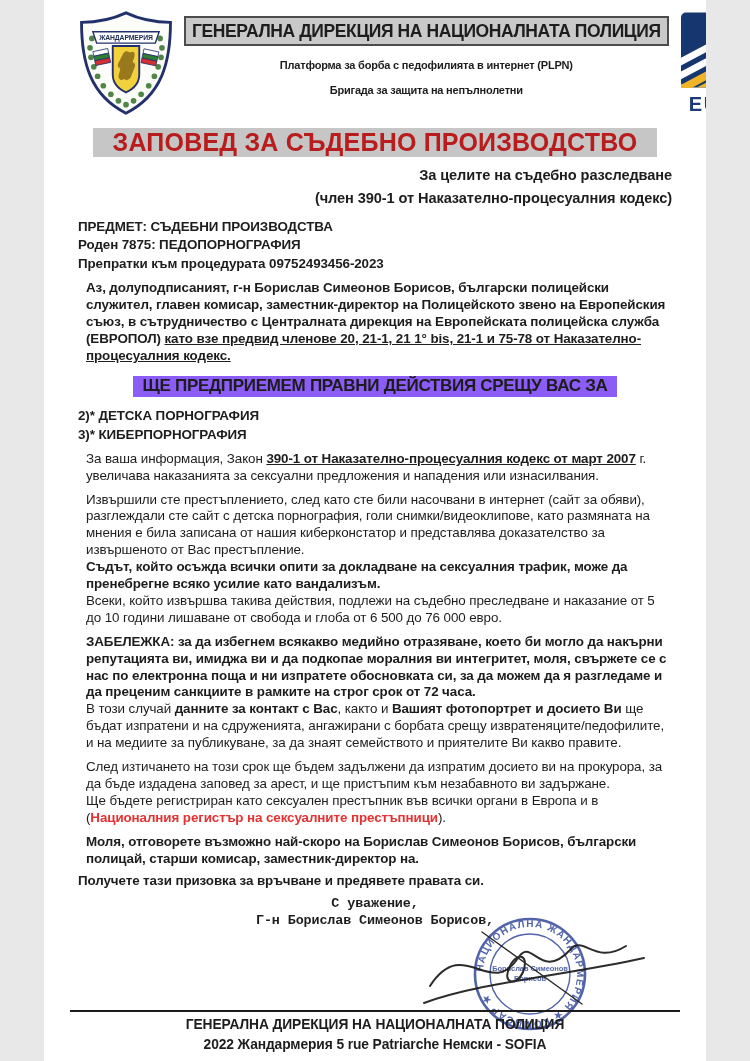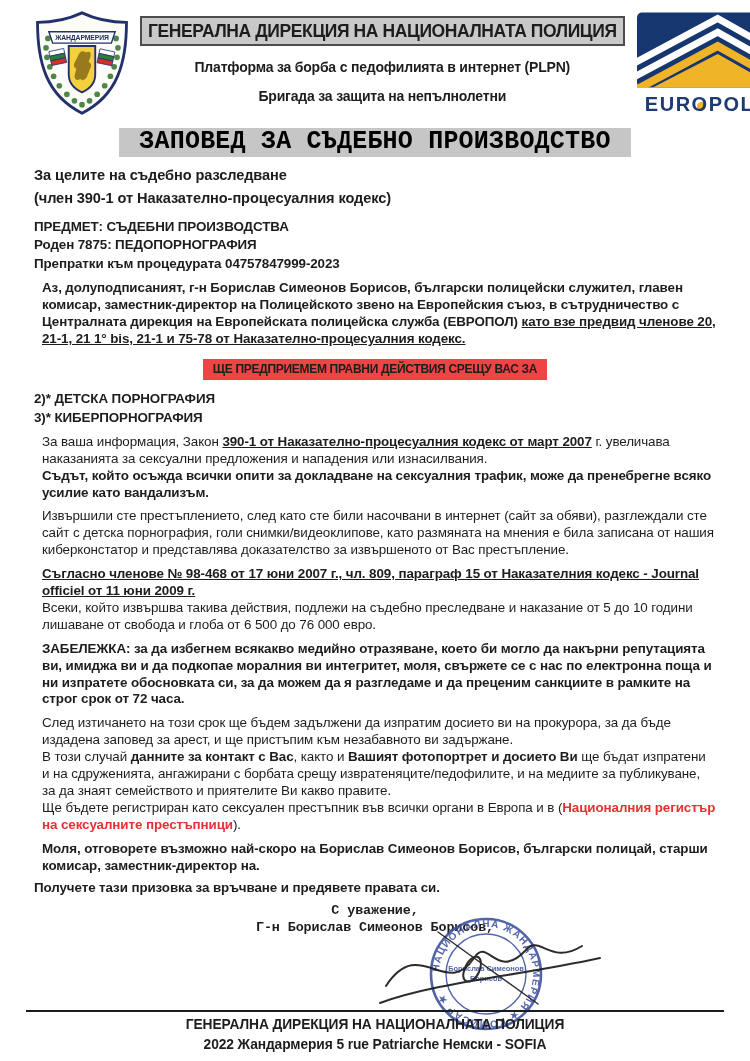--- a/index.html
+++ b/index.html
@@ -1,69 +1,69 @@
 <!DOCTYPE html>
 <html><head>
 <meta charset="utf-8">
 <style>
   html,body{margin:0;padding:0;background:#e8e8e8;}
   .page{
     position:relative;
-    width:750px;height:1061px;
+    width:662px;height:1061px;
     margin:0 auto;
     background:#ffffff;
     font-family:"Liberation Sans",sans-serif;
     color:#1d1d1d;
     box-sizing:border-box;
     padding:8px 34px 0 34px;
     overflow:hidden;
     letter-spacing:-0.1px;
   }
   
   .hdr{display:flex;align-items:flex-start;}
   .hdr-badge{flex:0 0 100px;padding-top:2px;}
   .hdr-center{flex:1;text-align:center;padding:8px 6px 0 6px;}
   .org-box{
     display:inline-block;background:#c9c9c9;border:2px solid #4c4c4c;
     font-weight:bold;font-size:17.5px;line-height:1.15;padding:3px 6px;
     letter-spacing:-0.4px;white-space:nowrap;
   }
-  .hdr-sub{font-weight:bold;font-size:14px;margin-top:13px;letter-spacing:-0.2px;}
+  .hdr-sub{font-weight:bold;font-size:11px;margin-top:13px;letter-spacing:-0.2px;}
   .hdr-europol{flex:0 0 138px;text-align:center;padding-top:4px;}
   .europol-word{
     font-weight:bold;font-size:20px;color:#1c3a75;letter-spacing:1.5px;
     margin-top:2px;line-height:1;
   }
   .europol-word .o-mark{
     position:relative;display:inline-block;
     background:radial-gradient(circle at 55% 62%, #f0b429 0 26%, transparent 30%);
   }
   
   .doc-title-wrap{text-align:center;margin-top:8px;}
   .doc-title{
     display:inline-block;background:#c6c6c6;
-    font-family:Liberation Mono, monospace;font-weight:bold;
-    font-size:25px;color:#000000;padding:0 20px;line-height:1.15;
+    font-family:Liberation Sans, sans-serif;font-weight:bold;
+    font-size:25px;color:#b91c1c;padding:0 20px;line-height:1.15;
     letter-spacing:0.2px;
   }
-  .title-sub{font-weight:bold;font-size:14.6px;text-align:left;margin-top:10px;}
-  .title-sub2{font-weight:bold;font-size:14.6px;text-align:left;margin-top:7px;}
+  .title-sub{font-weight:bold;font-size:14.6px;text-align:right;margin-top:10px;}
+  .title-sub2{font-weight:bold;font-size:14.6px;text-align:right;margin-top:7px;}
   
   .body-text{font-size:13.4px;line-height:16.9px;}
   .meta{margin-top:12px;font-weight:bold;line-height:18.5px;}
   .attention{margin-top:13px;font-weight:bold;}
   p.par{margin:7px 0 0 8px;}
   .mt{margin-top:11px;}
   .b{font-weight:bold;}
   .u{text-decoration:underline;}
   .red{color:#e53131;font-weight:bold;}
   .sec-head-wrap{text-align:center;margin:11px 0 9px 0;}
   .sec-head{
-    display:inline-block;background:#ef4444;font-weight:bold;
-    font-size:12px;padding:2px 10px;letter-spacing:-0.3px;
+    display:inline-block;background:#8b5cf6;font-weight:bold;
+    font-size:17px;padding:2px 10px;letter-spacing:-0.3px;
   }
   .charges{font-weight:bold;line-height:19px;margin-top:4px;}
   .center-b{font-weight:bold;}
   .closing{ text-align:center;font-weight:bold;margin-top:6px;line-height:17px; }
   .closing div{font-family:Liberation Mono, monospace;}
   
   .stamp-wrap{position:absolute;left:368px;top:908px;width:250px;height:132px;pointer-events:none;}
   
   .footer{
     position:absolute;left:26px;right:26px;top:1010px;
@@ -139,47 +139,46 @@
     <span class="doc-title">ЗАПОВЕД ЗА СЪДЕБНО ПРОИЗВОДСТВО</span>
   </div>
   <div class="title-sub">За целите на съдебно разследване</div>
   <div class="title-sub2">(член 390-1 от Наказателно-процесуалния кодекс)</div>
 
   <div class="body-text">
 
     <div class="meta">
       <div>ПРЕДМЕТ: СЪДЕБНИ ПРОИЗВОДСТВА</div>
       <div>Роден 7875: ПЕДОПОРНОГРАФИЯ</div>
-      <div>Препратки към процедурата  04757847999-2023</div>
+      <div>Препратки към процедурата  09752493456-2023</div>
     </div>
 
 
     <p class="par mt b"><span>Аз, долуподписаният, г-н Борислав Симеонов Борисов, български полицейски служител, главен комисар, заместник-директор на Полицейското звено на Европейския съюз, в сътрудничество с Централната дирекция на Европейската полицейска служба (ЕВРОПОЛ) </span><span class="u">като взе предвид членове 20, 21-1, 21 1° bis, 21-1 и 75-78 от Наказателно-процесуалния кодекс.</span></p>
 
 
     <div class="sec-head-wrap">
       <span class="sec-head">ЩЕ ПРЕДПРИЕМЕМ ПРАВНИ ДЕЙСТВИЯ СРЕЩУ ВАС ЗА</span>
     </div>
 
     <div class="charges">
       <div>2)* ДЕТСКА ПОРНОГРАФИЯ</div>
       <div>3)* КИБЕРПОРНОГРАФИЯ</div>
     </div>
 
     <p class="par mt"><span>За ваша информация, Закон </span><span class="b u">390-1 от Наказателно-процесуалния кодекс от март 2007</span><span> г. увеличава наказанията за сексуални предложения и нападения или изнасилвания.</span></p>
+    <p class="par">Извършили сте престъплението, след като сте били насочвани в интернет (сайт за обяви), разглеждали сте сайт с детска порнография, голи снимки/видеоклипове, като размяната на мнения е била записана от нашия киберконстатор и представлява доказателство за извършеното от Вас престъпление.</p>
     <p class="par b" style="margin-top:0;">Съдът, който осъжда всички опити за докладване на сексуалния трафик, може да пренебрегне всяко усилие като вандализъм.</p>
-    <p class="par">Извършили сте престъплението, след като сте били насочвани в интернет (сайт за обяви), разглеждали сте сайт с детска порнография, голи снимки/видеоклипове, като размяната на мнения е била записана от нашия киберконстатор и представлява доказателство за извършеното от Вас престъпление.</p>
-
-    <p class="par mt b u">Съгласно членове № 98-468 от 17 юни 2007 г., чл. 809, параграф 15 от Наказателния кодекс - Journal officiel от 11 юни 2009 г.</p>
+
     <p class="par" style="margin-top:0;">Всеки, който извършва такива действия, подлежи на съдебно преследване и наказание от 5 до 10 години лишаване от свобода и глоба от 6 500 до 76 000 евро.</p>
 
     <p class="par mt b">ЗАБЕЛЕЖКА: за да избегнем всякакво медийно отразяване, което би могло да накърни репутацията ви, имиджа ви и да подкопае моралния ви интегритет, моля, свържете се с нас по електронна поща и ни изпратете обосновката си, за да можем да я разгледаме и да преценим санкциите в рамките на строг срок от 72 часа.</p>
 
+    <p class="par" style="margin-top:0;"><span>В този случай </span><span class="b">данните за контакт с Вас</span><span>, както и </span><span class="b">Вашият фотопортрет и досието Ви</span><span> ще бъдат изпратени и на сдруженията, ангажирани с борбата срещу извратеняците/педофилите, и на медиите за публикуване, за да знаят семейството и приятелите Ви какво правите.</span></p>
     <p class="par mt">След изтичането на този срок ще бъдем задължени да изпратим досието ви на прокурора, за да бъде издадена заповед за арест, и ще пристъпим към незабавното ви задържане.</p>
-    <p class="par" style="margin-top:0;"><span>В този случай </span><span class="b">данните за контакт с Вас</span><span>, както и </span><span class="b">Вашият фотопортрет и досието Ви</span><span> ще бъдат изпратени и на сдруженията, ангажирани с борбата срещу извратеняците/педофилите, и на медиите за публикуване, за да знаят семейството и приятелите Ви какво правите.</span></p>
     <p class="par" style="margin-top:0;"><span>Ще бъдете регистриран като сексуален престъпник във всички органи в Европа и в (</span><span class="red">Националния регистър на сексуалните престъпници</span><span>).</span></p>
 
     <p class="par mt b">Моля, отговорете възможно най-скоро на Борислав Симеонов Борисов, български полицай, старши комисар, заместник-директор на.</p>
 
     <div class="center-b" style="margin-top:5px;">Получете тази призовка за връчване и предявете правата си.</div>
 
     <div class="closing">
       <div>С уважение,</div>
       <div>Г-н Борислав Симеонов Борисов,</div>
 

